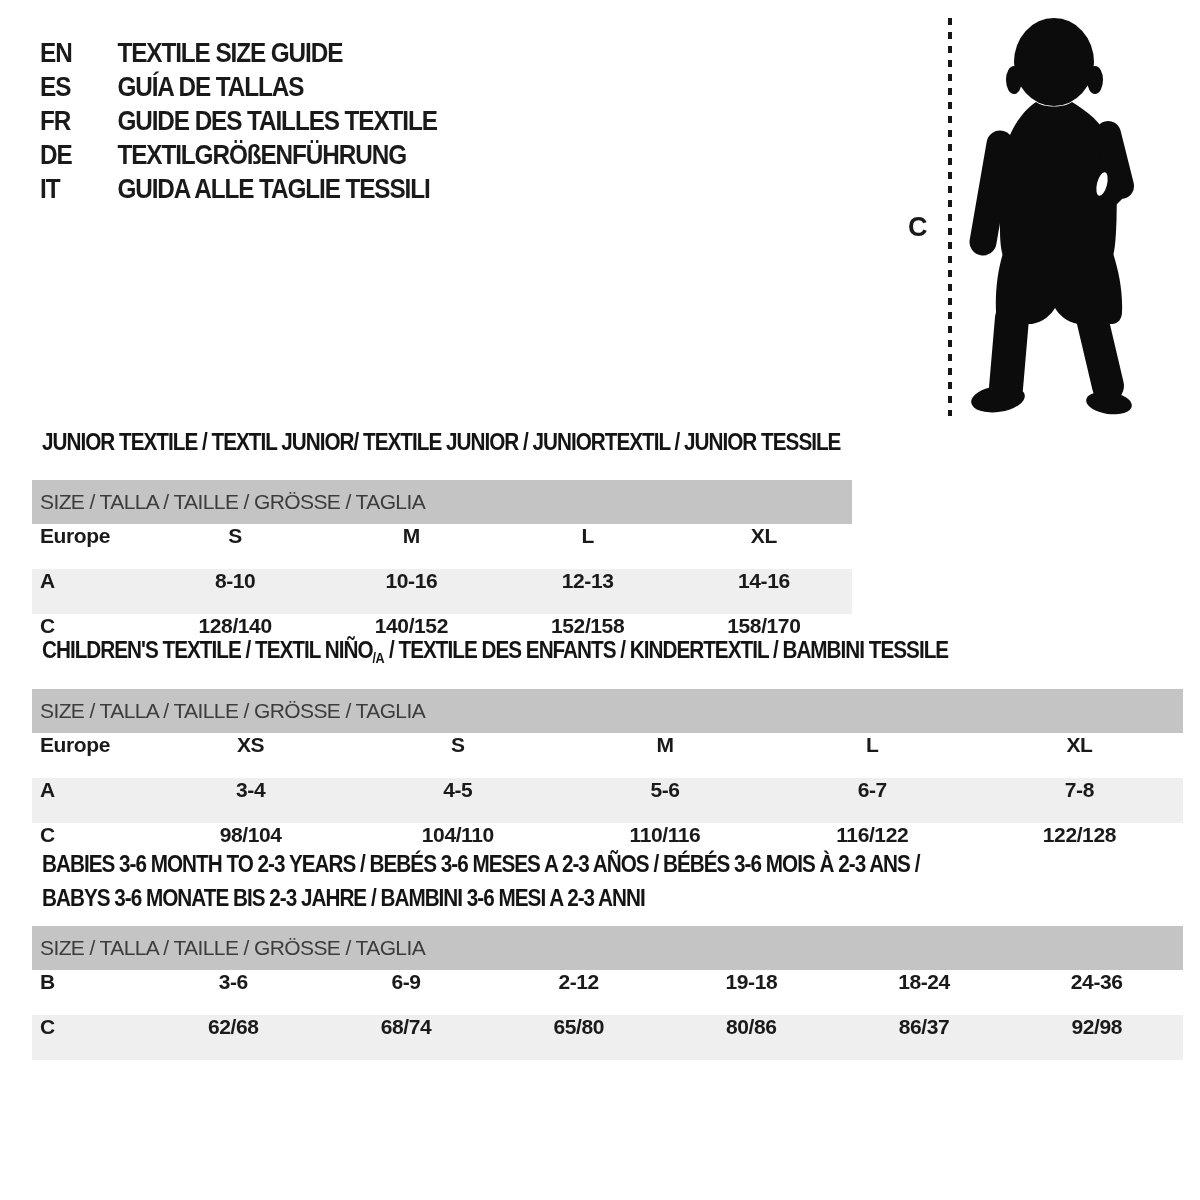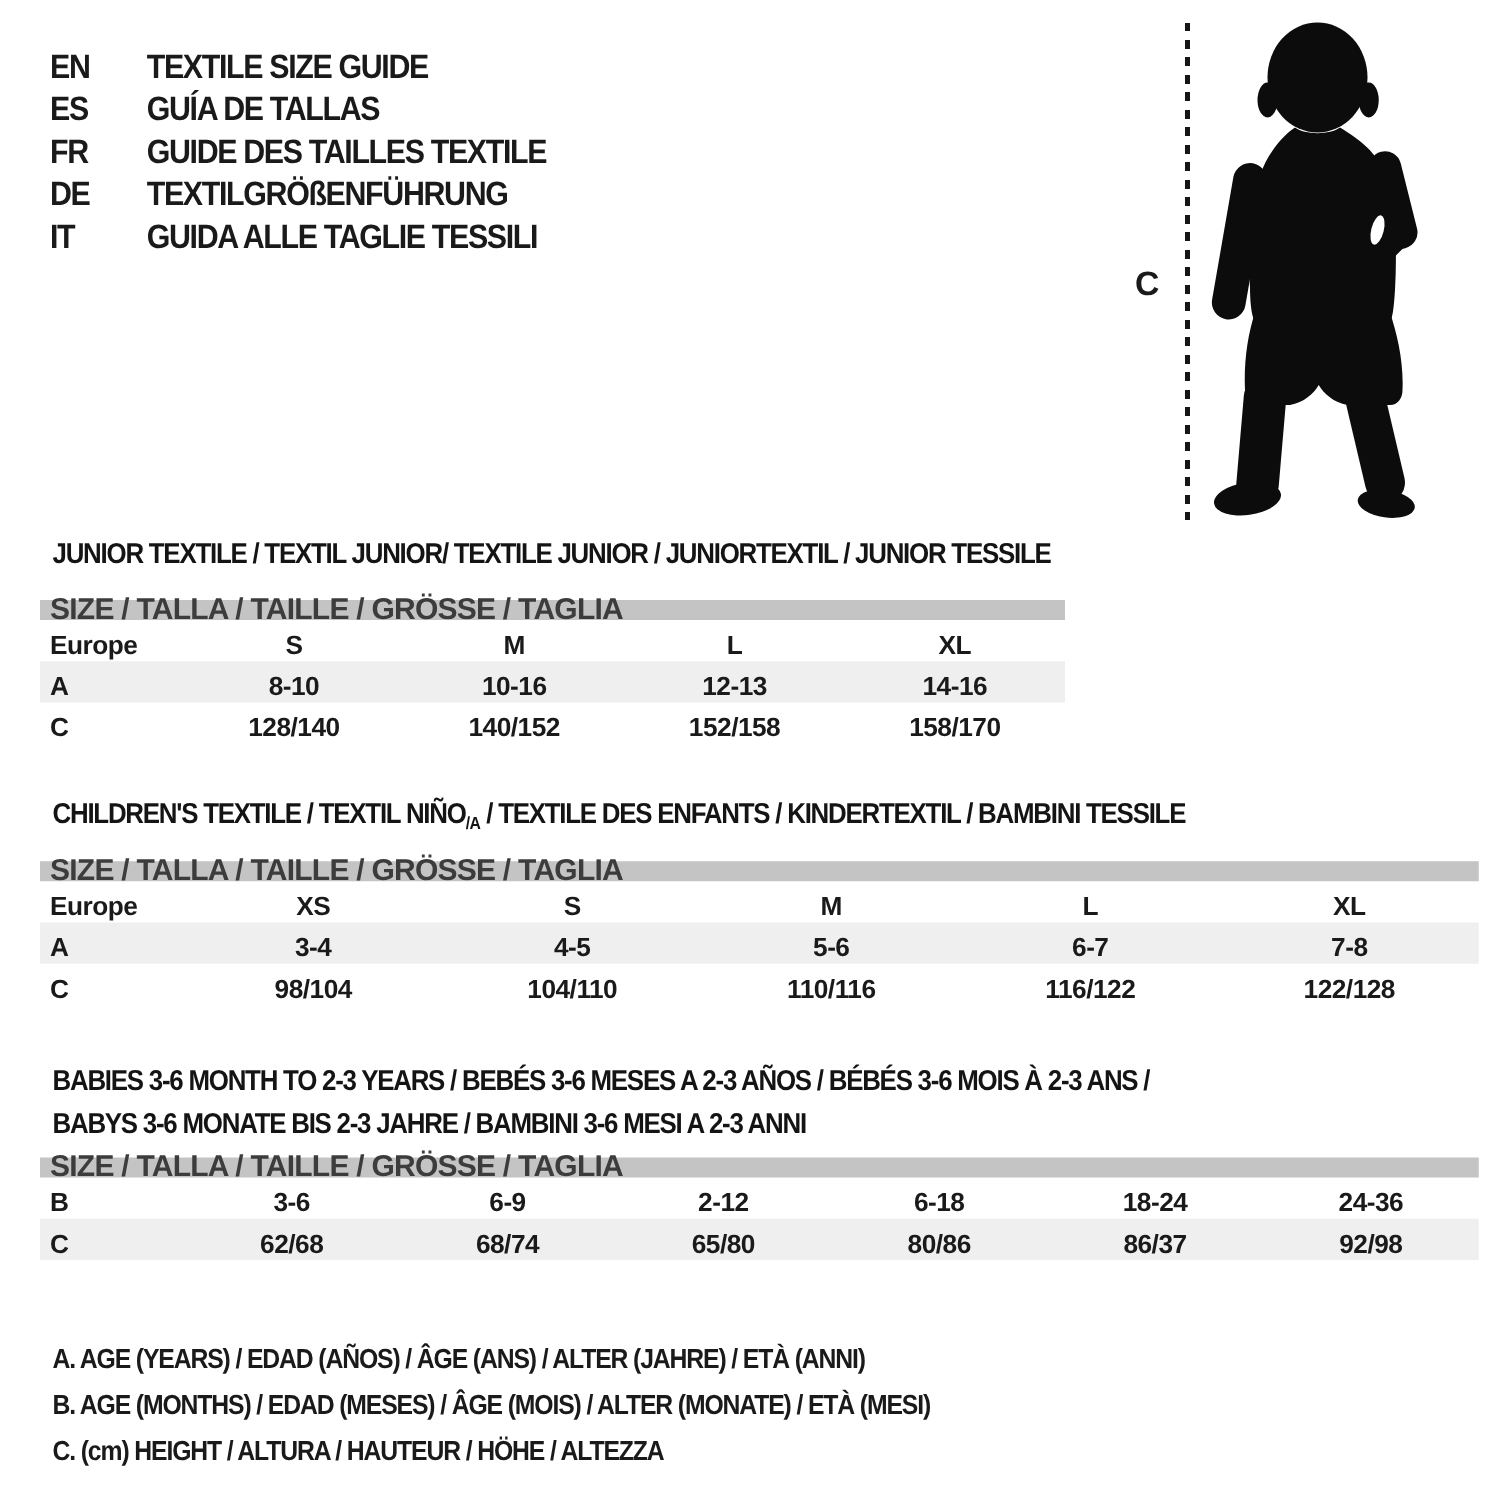--- a/index.html
+++ b/index.html
@@ -36,24 +36,24 @@
   .h-children{top:637px;}
   .h-babies{top:847px;line-height:34px;}
   .sub{font-size:14px;position:relative;top:5px;letter-spacing:-.5px;}
 
   
   .table{position:absolute;left:32px;}
   .t-junior{top:480px;width:820px;}
   .t-children{top:689px;width:1151px;}
   .t-babies{top:926px;width:1151px;}
   .size-bar{
-    height:16px;display:flex;align-items:center;background:#c4c4c4;
-    padding-left:8px;font-size:24px;font-weight:700;letter-spacing:-.6px;color:#3c3c3c;
-  }
-  .trow{display:flex;align-items:flex-end;height:33px;font-size:21px;font-weight:700;letter-spacing:-.4px;}
+    height:44px;display:flex;align-items:center;background:#c4c4c4;
+    padding-left:8px;font-size:21px;font-weight:400;letter-spacing:-.6px;color:#3c3c3c;
+  }
+  .trow{display:flex;align-items:flex-start;height:45px;font-size:21px;font-weight:700;letter-spacing:-.4px;}
   .tbody .trow:nth-child(2){background:#efefef;}
   .tlabel{width:115px;flex:0 0 115px;padding-left:8px;box-sizing:border-box;}
   .tcell{flex:1;text-align:center;}
 
   
   .legend{position:absolute;left:42px;top:1068px;}
   .legend-line{
     height:37px;display:flex;align-items:center;
     font-size:22px;font-weight:700;letter-spacing:-1px;
     transform:scaleX(.9);transform-origin:0 50%;white-space:nowrap;
@@ -173,35 +173,30 @@
     <div>BABYS 3-6 MONATE BIS 2-3 JAHRE / BAMBINI 3-6 MESI A 2-3 ANNI</div>
   </div>
   <div class="table t-babies">
     <div class="size-bar">SIZE / TALLA / TAILLE / GRÖSSE / TAGLIA</div>
     <div class="tbody">
         <div class="trow">
           <div class="tlabel">B</div>
           <div class="tcell">3-6</div>
           <div class="tcell">6-9</div>
           <div class="tcell">2-12</div>
-          <div class="tcell">6-18</div>
+          <div class="tcell">19-18</div>
           <div class="tcell">18-24</div>
           <div class="tcell">24-36</div>
         </div>
         <div class="trow">
           <div class="tlabel">C</div>
           <div class="tcell">62/68</div>
           <div class="tcell">68/74</div>
           <div class="tcell">65/80</div>
           <div class="tcell">80/86</div>
           <div class="tcell">86/37</div>
           <div class="tcell">92/98</div>
         </div>
       </div>
   </div>
 
-  <div class="legend">
-    <div class="legend-line">A. AGE (YEARS) / EDAD (AÑOS) / ÂGE (ANS) / ALTER (JAHRE) / ETÀ (ANNI)</div>
-    <div class="legend-line">B. AGE (MONTHS) / EDAD (MESES) / ÂGE (MOIS) / ALTER (MONATE) / ETÀ (MESI)</div>
-    <div class="legend-line">C. (cm) HEIGHT / ALTURA / HAUTEUR / HÖHE / ALTEZZA</div>
-  </div>
 
 </div>
 
 </body></html>

